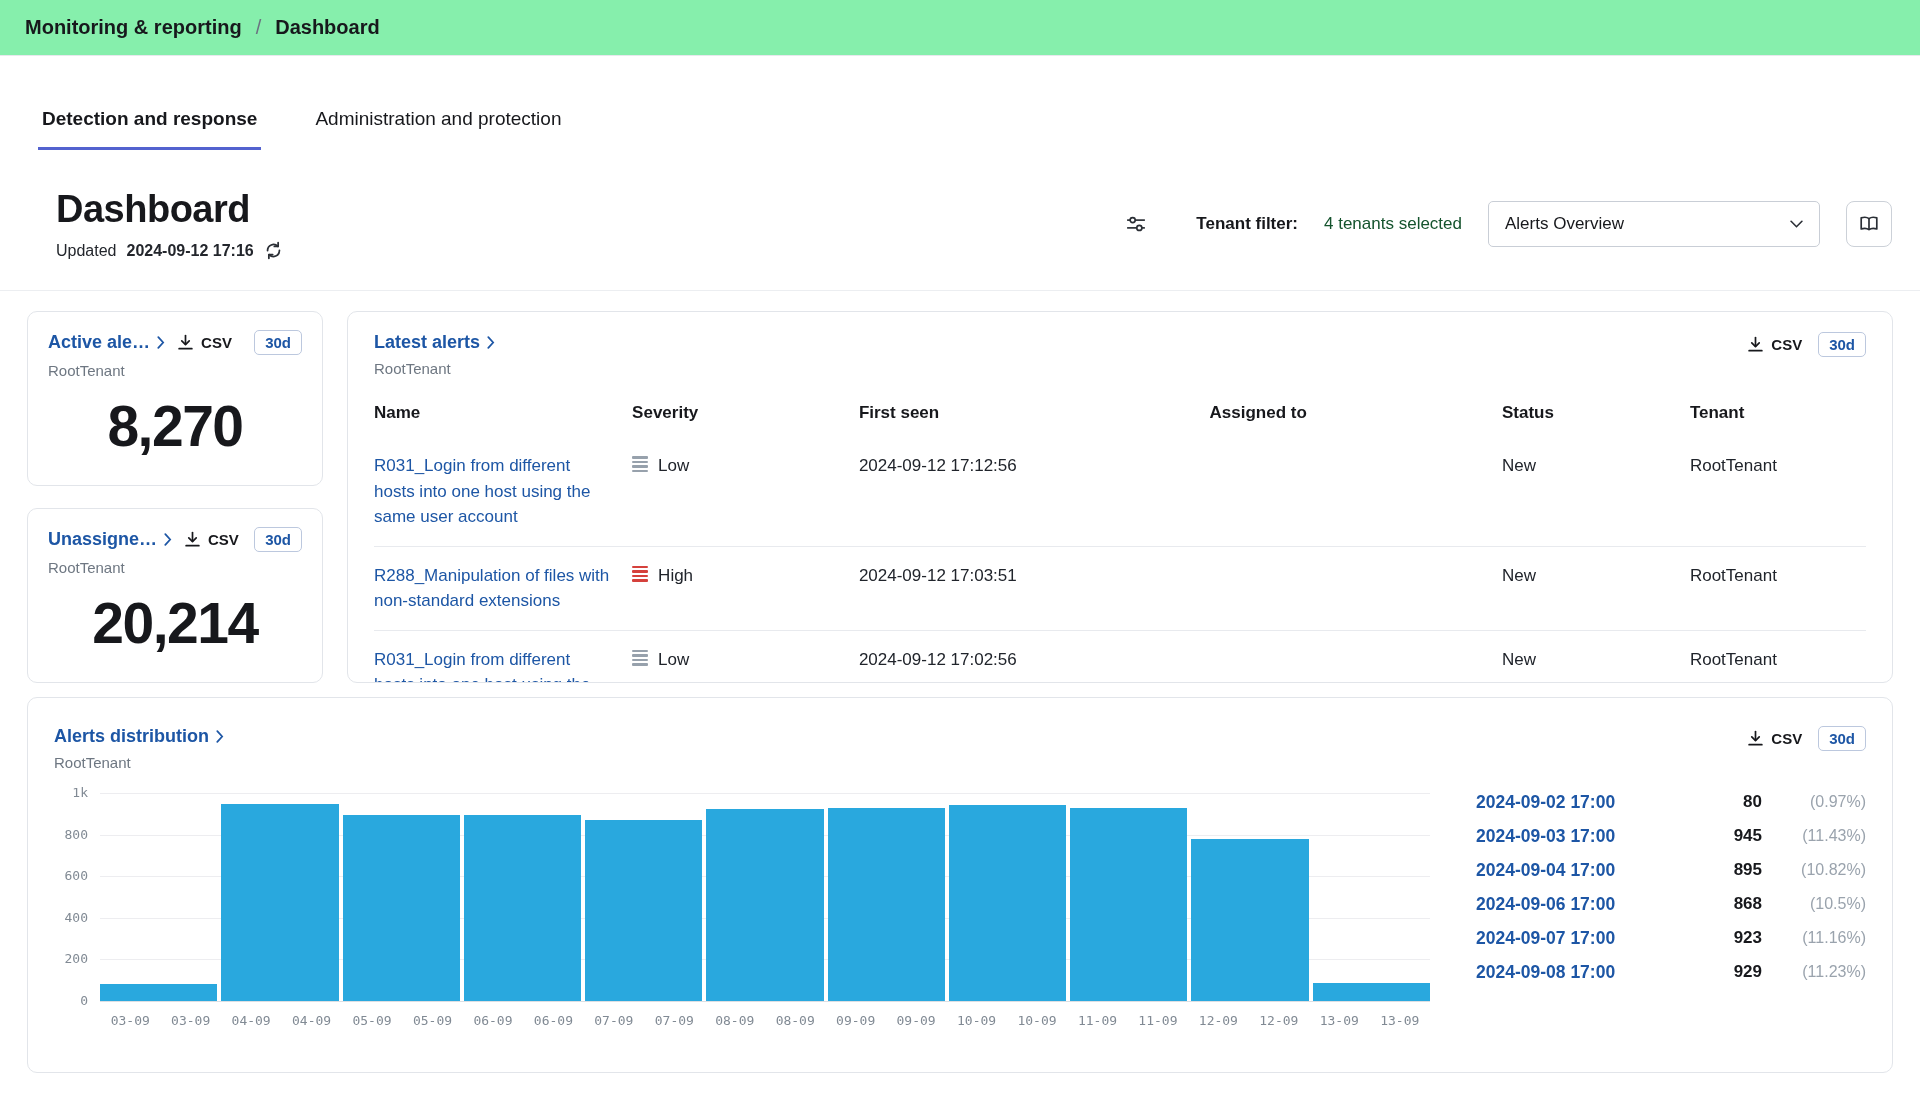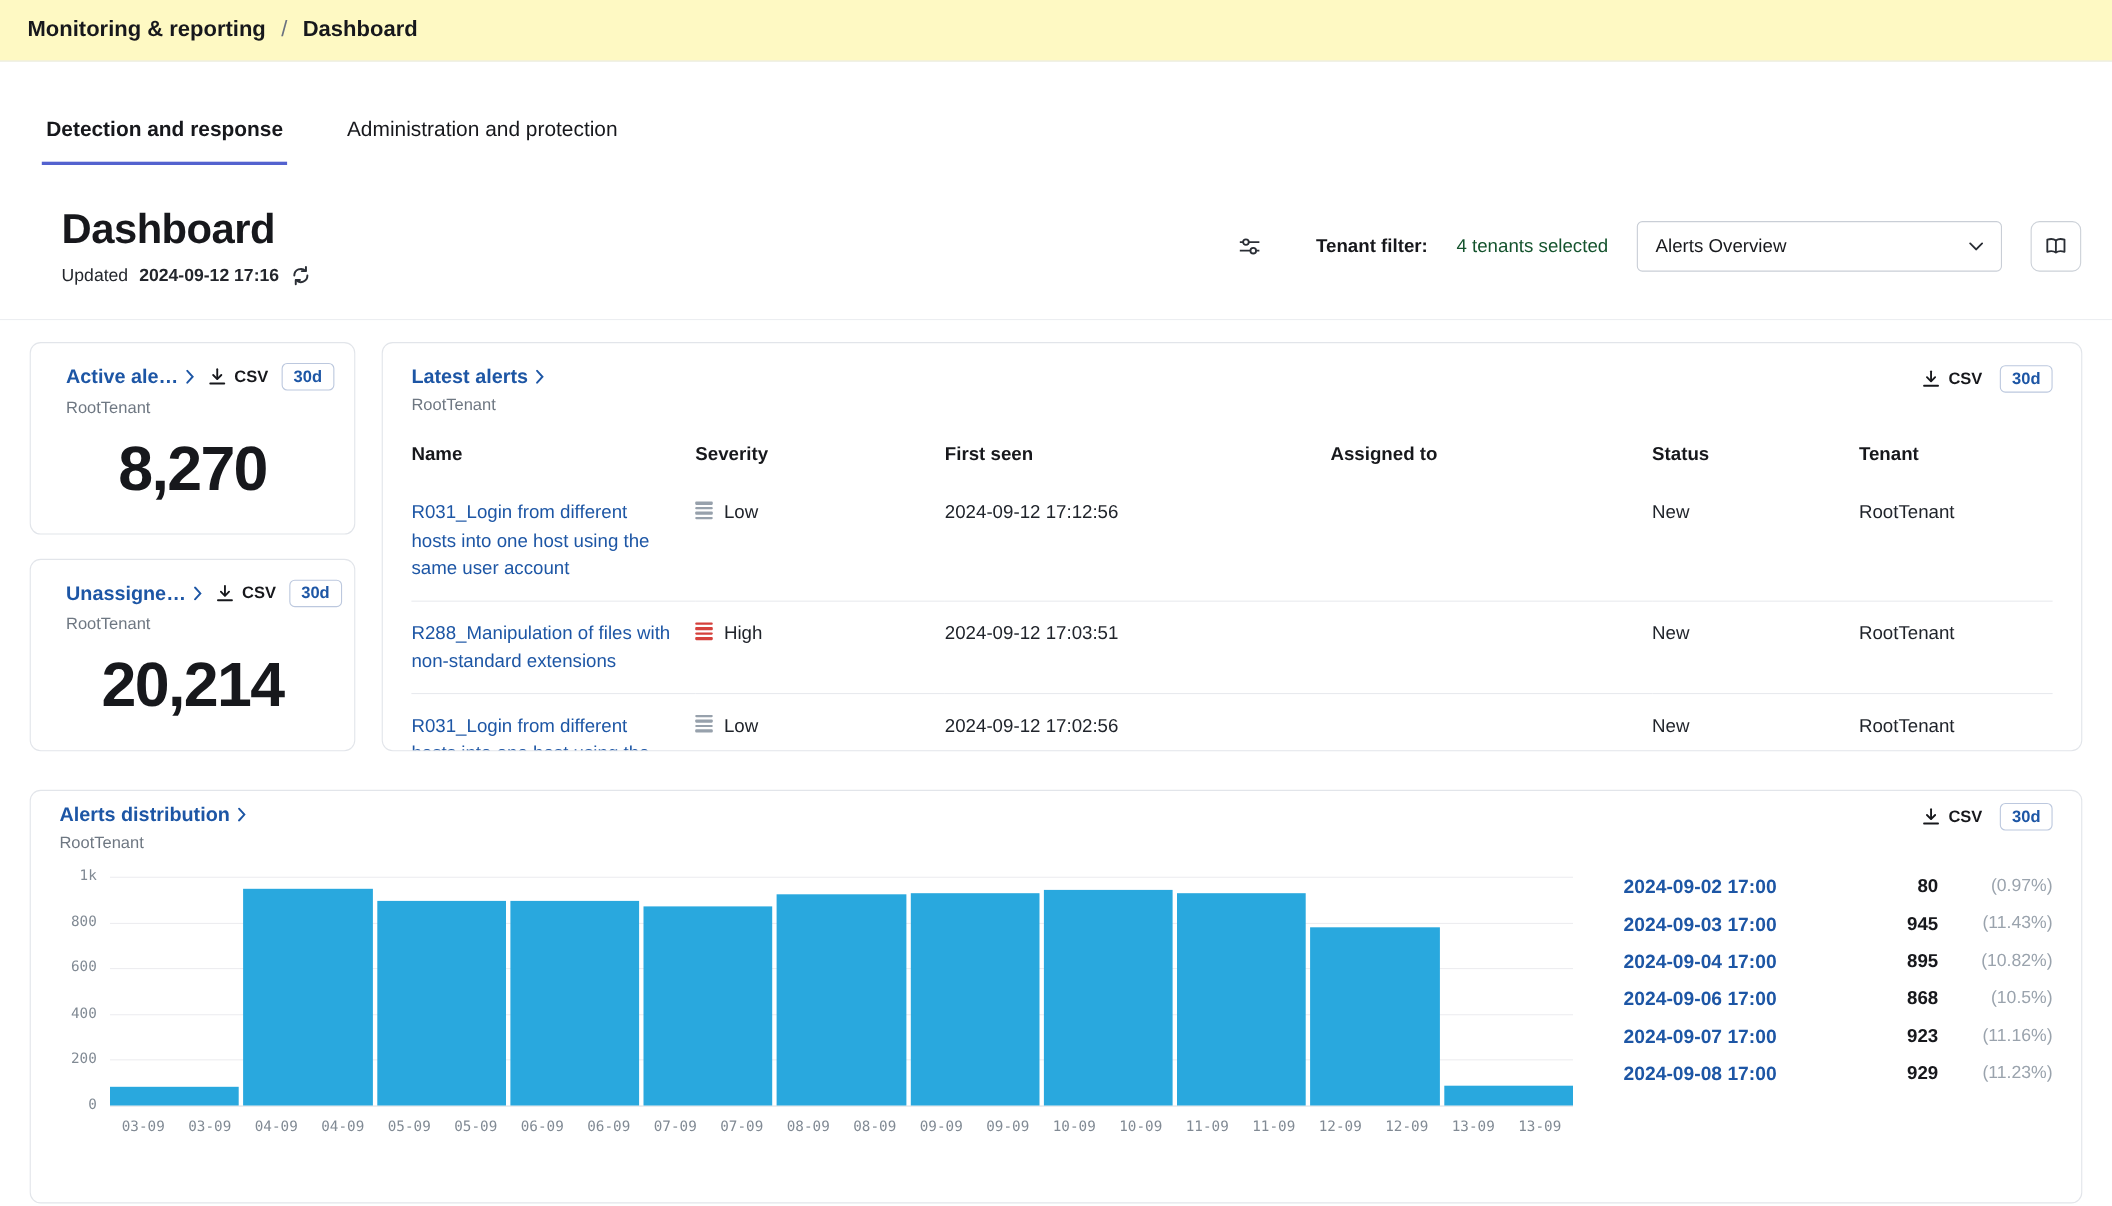--- a/index.html
+++ b/index.html
@@ -10,21 +10,21 @@
     color: #17181c;
   }
   a { text-decoration: none; cursor: pointer; }
 
   
   .topbar {
     height: 56px;
     display: flex; align-items: center;
     padding: 0 25px;
     border-bottom: 1px solid #e7e9ed;
-    background: #fef9c3;
+    background: #86efac;
   }
   .breadcrumb { display: flex; align-items: center; gap: 14px; font-size: 20px; font-weight: 700; color: #17181c; }
   .breadcrumb .sep { color: #6b7280; font-weight: 400; }
 
   
   .tabs { display: flex; gap: 50px; padding-left: 38px; margin-top: 52px; }
   .tab { font-size: 19px; color: #17181c; padding: 0 4px 17px; cursor: pointer; border-bottom: 3px solid transparent; }
   .tab.active { font-weight: 700; border-bottom-color: #5362cf; }
 
   
@@ -54,21 +54,21 @@
     display: grid; place-items: center; color: #2a2e35;
   }
   .header-divider { margin-top: 30px; border-top: 1px solid #eceef1; }
 
   
   .content { padding: 20px 27px 0; }
   .cards-row { display: flex; gap: 24px; }
   .col-left { width: 296px; display: flex; flex-direction: column; gap: 22px; }
   .card { background: #fff; border: 1px solid #e2e5ea; border-radius: 10px; }
 
-  .metric-card { flex: 1; padding: 18px 32px; }
+  .metric-card { flex: 1; padding: 18px 20px; }
   .card-title-link { color: #1d56a5; font-size: 18px; font-weight: 700; display: inline-flex; align-items: center; gap: 7px; white-space: nowrap; }
   .chev-right { display: inline-flex; color: #1d56a5; }
   .csv-btn { display: inline-flex; align-items: center; gap: 7px; background: none; border: none; cursor: pointer; font-family: inherit; font-size: 15px; font-weight: 700; color: #17181c; }
   .badge-30d {
     margin-left: auto;
     color: #1d56a5; font-size: 15px; font-weight: 600;
     border: 1px solid #bcc8de; border-radius: 5px;
     background: #fff; padding: 3px 10px; cursor: pointer;
   }
   .metric-head { display: flex; align-items: center; gap: 12px; }
@@ -89,21 +89,21 @@
   table.alerts td { font-size: 17px; color: #20242b; padding: 16px 20px 16px 0; vertical-align: top; line-height: 1.5; }
   table.alerts tr.data-row + tr.data-row td { border-top: 1px solid #e8eaee; margin-top: 12px; }
   .name-link { color: #1d56a5; }
   .sev { display: flex; align-items: flex-start; gap: 10px; }
   .sev-icon { width: 16px; display: flex; flex-direction: column; gap: 2px; margin-top: 3px; flex: none; }
   .sev-icon .sbar { height: 2.5px; border-radius: 1px; width: 100%; }
   .sev-low .sbar { background: #97a1ac; }
   .sev-high .sbar { background: #d5413c; }
 
   
-  .dist-card { margin-top: 35px; height: 376px; padding: 11px 26px; }
+  .dist-card { margin-top: 14px; height: 376px; padding: 28px 26px; }
   .dist-body { display: flex; margin-top: 14px; }
   .chart-area { flex: 1; min-width: 0; padding-top: 8px; }
   .chart-row { display: flex; }
   .y-axis { width: 46px; position: relative; height: 208px; flex: none; }
   .y-tick {
     position: absolute; right: 12px;
     font-family: "DejaVu Sans Mono", monospace;
     font-size: 13px; color: #818a94;
   }
   .plot { flex: 1; position: relative; height: 208px; }

